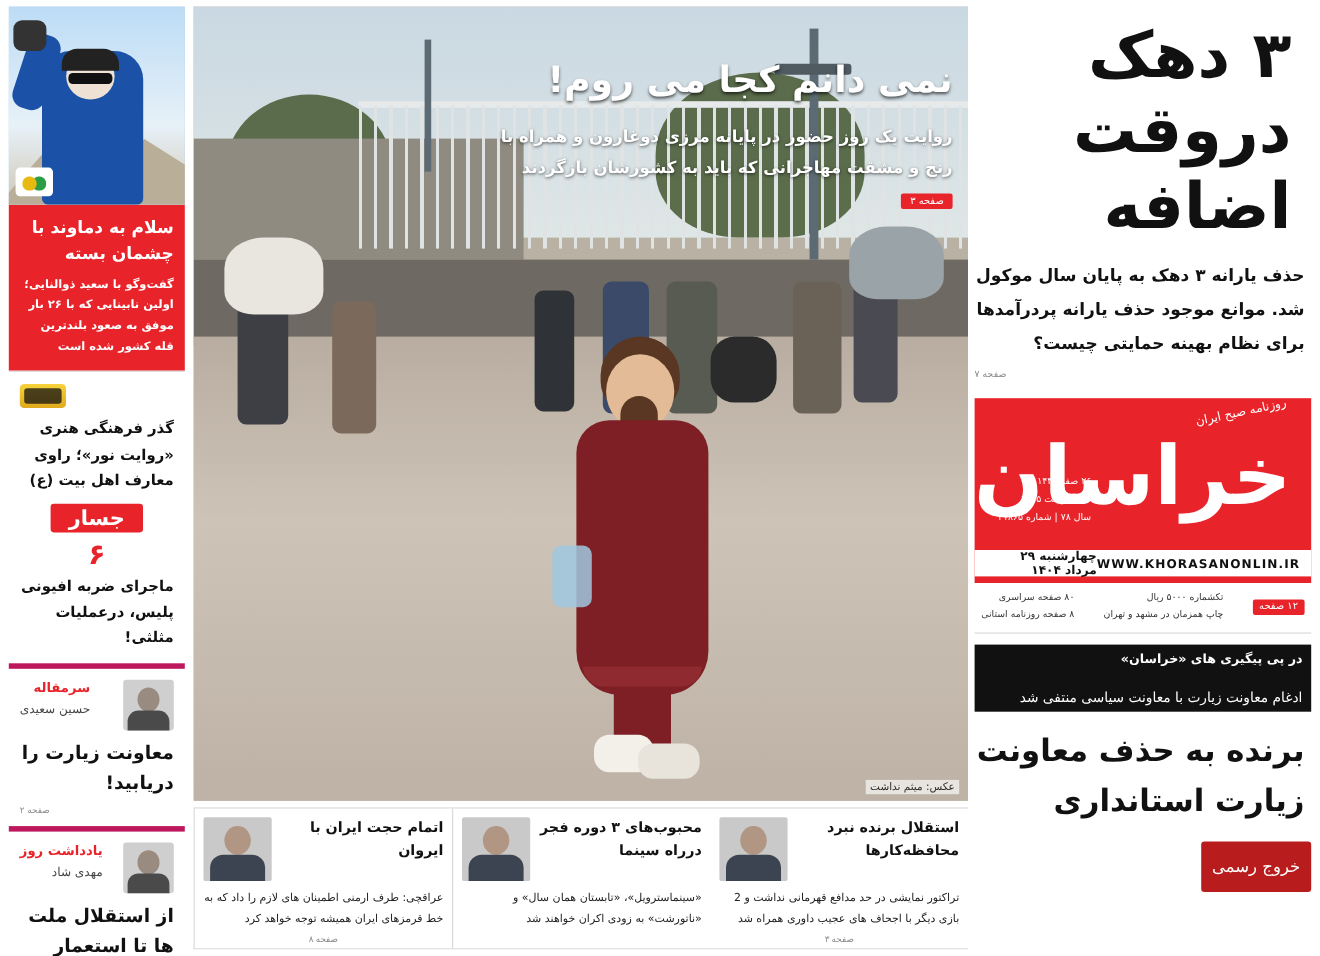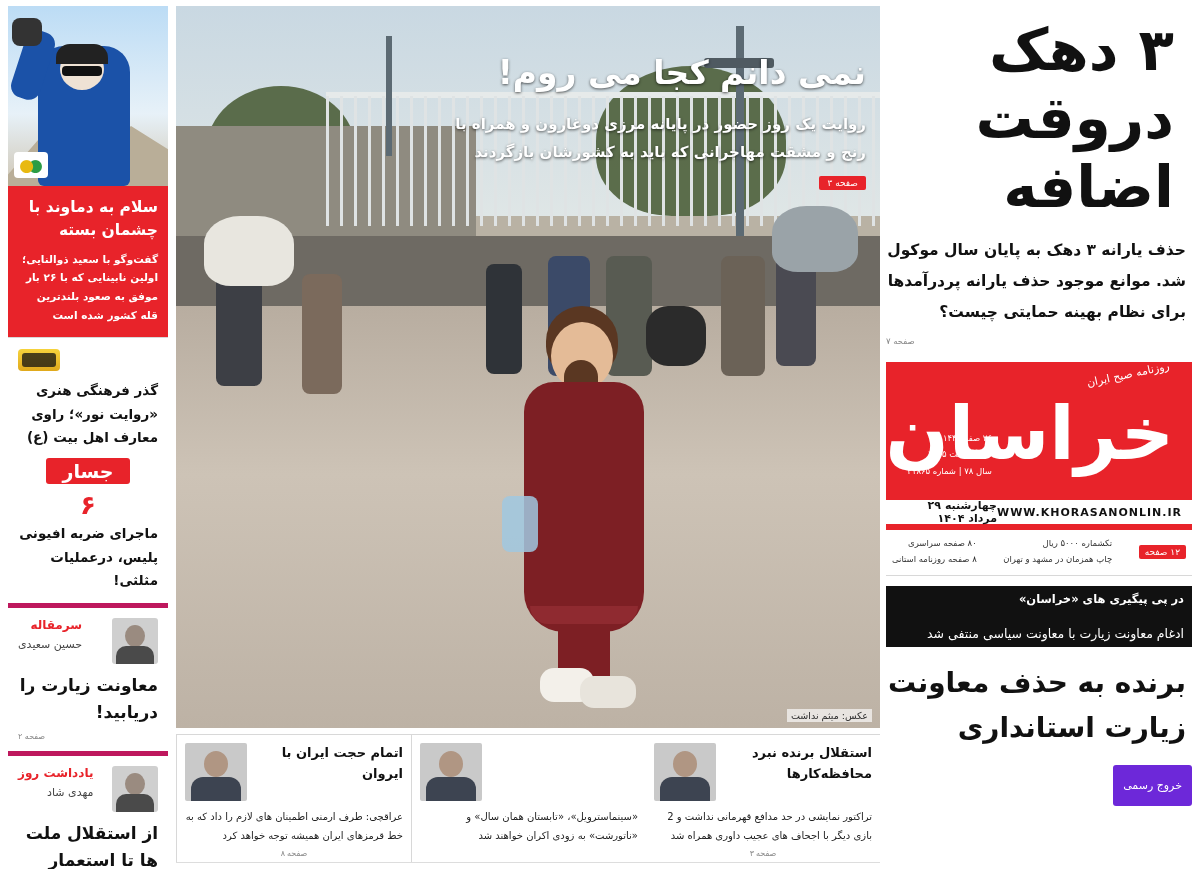--- a/index.html
+++ b/index.html
@@ -94,21 +94,21 @@
 
   .infobar{display:flex;justify-content:space-between;align-items:center;border-bottom:1px solid #d8d8d8;padding:6px 6px 8px;font-size:8.5px;color:#333;}
   .infobar .col{text-align:right;line-height:1.8;}
   .infobar .pages{background:#e8232a;color:#fff;font-size:9px;padding:2px 6px;border-radius:2px;}
 
   .blackbar{margin-top:10px;background:#111;color:#fff;padding:6px 8px;text-align:right;}
   .blackbar .l1{font-size:11.5px;font-weight:bold;}
   .blackbar .l2{font-size:12.5px;font-weight:normal;margin-top:20px;}
   .bigbottom{margin:14px 6px 0 0;text-align:right;font-size:28px;font-weight:bold;line-height:1.6;}
   .stamp{margin:14px 0 0;text-align:right;}
-  .stamp span{display:inline-block;background:#6d28d9;color:#fff;font-size:11px;padding:14px 10px;border-radius:3px;}
+  .stamp span{display:inline-block;background:#b91c1c;color:#fff;font-size:15px;padding:14px 10px;border-radius:3px;}
 
   
   .strip{position:absolute;left:176px;top:734px;width:704px;height:128px;display:flex;gap:0;border-top:1px solid #d8d8d8;}
   .card{flex:1;border-left:1px solid #d8d8d8;padding:8px 8px 0;box-sizing:border-box;display:flex;flex-direction:column;}
   .card:first-child{border-left:none;}
   .card-top{display:flex;gap:6px;justify-content:flex-end;}
   .card-img{width:62px;height:58px;background:#c9c9c9;border-radius:2px;position:relative;overflow:hidden;flex:none;}
   .card-img .h{position:absolute;left:19px;top:8px;width:24px;height:26px;border-radius:50%;background:#b09683;}
   .card-img .b{position:absolute;left:6px;top:34px;width:50px;height:26px;border-radius:12px 12px 0 0;background:#3d4451;}
   .card h4{margin:0;font-size:13px;line-height:1.6;text-align:right;font-weight:bold;flex:1;}
@@ -272,20 +272,21 @@
         <div class="card-img">
             <div class="h"></div>
             <div class="b"></div>
           </div>
       </div>
       <p>تراکتور نمایشی در حد مدافع قهرمانی نداشت و 2 بازی دیگر با اجحاف های عجیب داوری همراه شد</p>
       <div class="pg">صفحه ۳</div>
     </div>
     <div class="card">
       <div class="card-top">
+        <h4>محبوب‌های ۳ دوره فجر درراه سینما</h4>
         <div class="card-img">
             <div class="h"></div>
             <div class="b"></div>
           </div>
       </div>
       <p>«سینماسترویل»، «تابستان همان سال» و «ناتورشت» به زودی اکران خواهند شد</p>
       <div class="pg"></div>
     </div>
     <div class="card">
       <div class="card-top">

